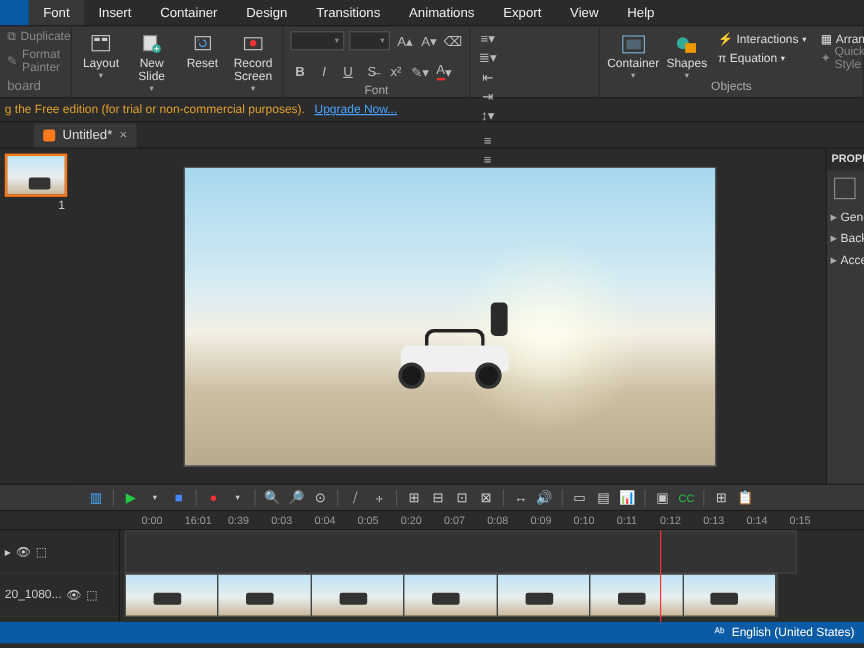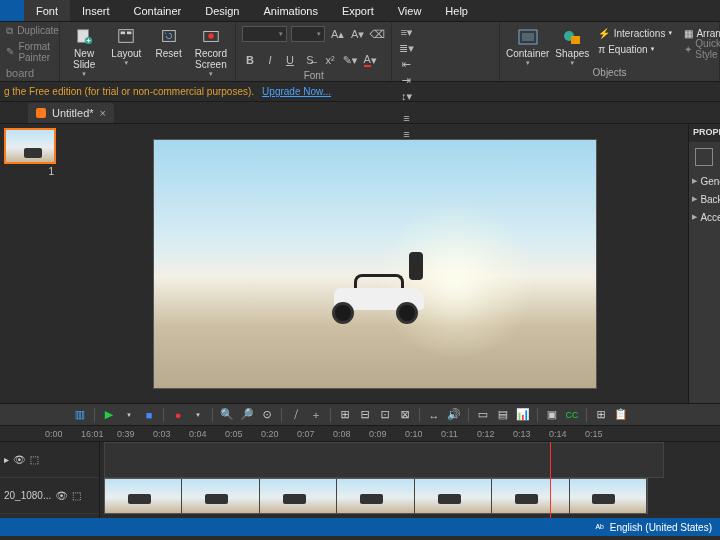--- a/index.html
+++ b/index.html
@@ -52,21 +52,21 @@
 .slide .person{position:absolute;left:255px;top:112px;width:14px;height:28px;background:#2a2a2a;border-radius:4px}
 .props{width:32px;background:#383838;border-left:1px solid #1a1a1a;display:flex;flex-direction:column}
 .props .hd{height:18px;font-size:9px;font-weight:bold;color:#ddd;padding:3px 4px;background:#2b2b2b}
 .props .sw{width:18px;height:18px;border:1px solid #888;margin:6px}
 .props .sec{height:18px;display:flex;align-items:center;gap:3px;padding:0 3px;font-size:10px;color:#ddd;cursor:pointer}
 .props .sec .tri{font-size:7px;color:#aaa}
 .timeline{height:115px;background:#2b2b2b;border-top:1px solid #1a1a1a;display:flex;flex-direction:column}
 .tl-tools{height:22px;background:#383838;display:flex;align-items:center;gap:4px;padding:0 72px 0 72px;border-bottom:1px solid #1a1a1a}
 .tl-tools .b{width:16px;height:16px;display:flex;align-items:center;justify-content:center;color:#ccc;font-size:11px;cursor:pointer}
 .tl-tools .sep{width:1px;height:14px;background:#555;margin:0 2px}
-.tl-ruler{height:16px;display:flex;align-items:center;padding-left:45px;gap:0;position:relative;background:#2b2b2b;border-bottom:1px solid #1a1a1a}
+.tl-ruler{height:16px;display:flex;align-items:center;padding-left:118px;gap:0;position:relative;background:#2b2b2b;border-bottom:1px solid #1a1a1a}
 .tl-ruler .tick{width:36px;font-size:9px;color:#999;text-align:left}
 .tl-body{flex:1;display:flex}
 .tl-left{width:100px;background:#2b2b2b;border-right:1px solid #1a1a1a;display:flex;flex-direction:column}
 .tl-left .row{height:36px;display:flex;align-items:center;padding:0 4px;gap:4px;font-size:10px;color:#ccc;border-bottom:1px solid #383838}
 .tl-track{flex:1;position:relative;background:#2b2b2b}
 .tl-track .clip{position:absolute;left:4px;top:36px;height:36px;width:544px;display:flex;border:1px solid #555}
 .tl-track .clip .f{flex:1;background:linear-gradient(to bottom,#bfe3f5 0%,#e8eef0 55%,#c9b89a 100%);border-right:1px solid #444;position:relative}
 .tl-track .clip .f::after{content:"";position:absolute;left:30%;top:45%;width:30%;height:30%;background:#333;border-radius:2px}
 .tl-track .playhead{position:absolute;left:450px;top:0;width:1px;height:100%;background:#ff3030}
 .tl-track .blank{position:absolute;left:4px;top:0;height:36px;width:560px;background:#333;border:1px solid #444}
@@ -75,20 +75,21 @@
 </style>
 </head>
 <body>
 
 <div class="menubar">
   <div class="tab blue"></div>
   <div class="tab active">Font</div>
   <div class="tab">Insert</div>
   <div class="tab">Container</div>
   <div class="tab">Design</div>
+  <div class="tab">Transitions</div>
   <div class="tab">Animations</div>
   <div class="tab">Export</div>
   <div class="tab">View</div>
   <div class="tab">Help</div>
 </div>
 
 <div class="ribbon">
   <div class="left">
     <div class="dim">
         <span>⧉</span>
@@ -96,41 +97,41 @@
       </div>
     <div class="dim">
         <span>✎</span>
         <span>Format Painter</span>
       </div>
     <div class="label" style="margin-top:auto">board</div>
   </div>
 
   <div class="group" style="width:176px">
     <div class="body">
+      <div class="bigbtn">
+        <div class="ic">
+            <svg class="ico-svg" viewBox="0 0 20 20">
+              <rect x="2" y="3" width="16" height="14" fill="none" stroke="#ccc"></rect>
+              <rect x="4" y="5" width="5" height="3" fill="#ccc"></rect>
+              <rect x="11" y="5" width="5" height="3" fill="#ccc"></rect>
+            </svg>
+          </div>
+        <div class="lb">Layout</div>
+          <div class="dd">▾</div>
+      </div>
       <div class="bigbtn">
         <div class="ic">
             <svg class="ico-svg" viewBox="0 0 20 20">
               <rect x="3" y="3" width="12" height="14" fill="#ddd" stroke="#888"></rect>
               <circle cx="15" cy="15" r="4" fill="#3a9"></circle>
               <path d="M15 13v4M13 15h4" stroke="#fff"></path>
             </svg>
           </div>
         <div class="lb" style="white-space:pre">New
 Slide</div>
-          <div class="dd">▾</div>
-      </div>
-      <div class="bigbtn">
-        <div class="ic">
-            <svg class="ico-svg" viewBox="0 0 20 20">
-              <rect x="2" y="3" width="16" height="14" fill="none" stroke="#ccc"></rect>
-              <rect x="4" y="5" width="5" height="3" fill="#ccc"></rect>
-              <rect x="11" y="5" width="5" height="3" fill="#ccc"></rect>
-            </svg>
-          </div>
-        <div class="lb">Layout</div>
           <div class="dd">▾</div>
       </div>
       <div class="bigbtn">
         <div class="ic">
             <svg class="ico-svg" viewBox="0 0 20 20">
               <rect x="3" y="4" width="14" height="12" fill="none" stroke="#ccc"></rect>
               <path d="M10 7a3 3 0 1 1-3 3" fill="none" stroke="#5af"></path>
               <path d="M7 7l-2 1 1-2z" fill="#5af"></path>
             </svg>
           </div>

